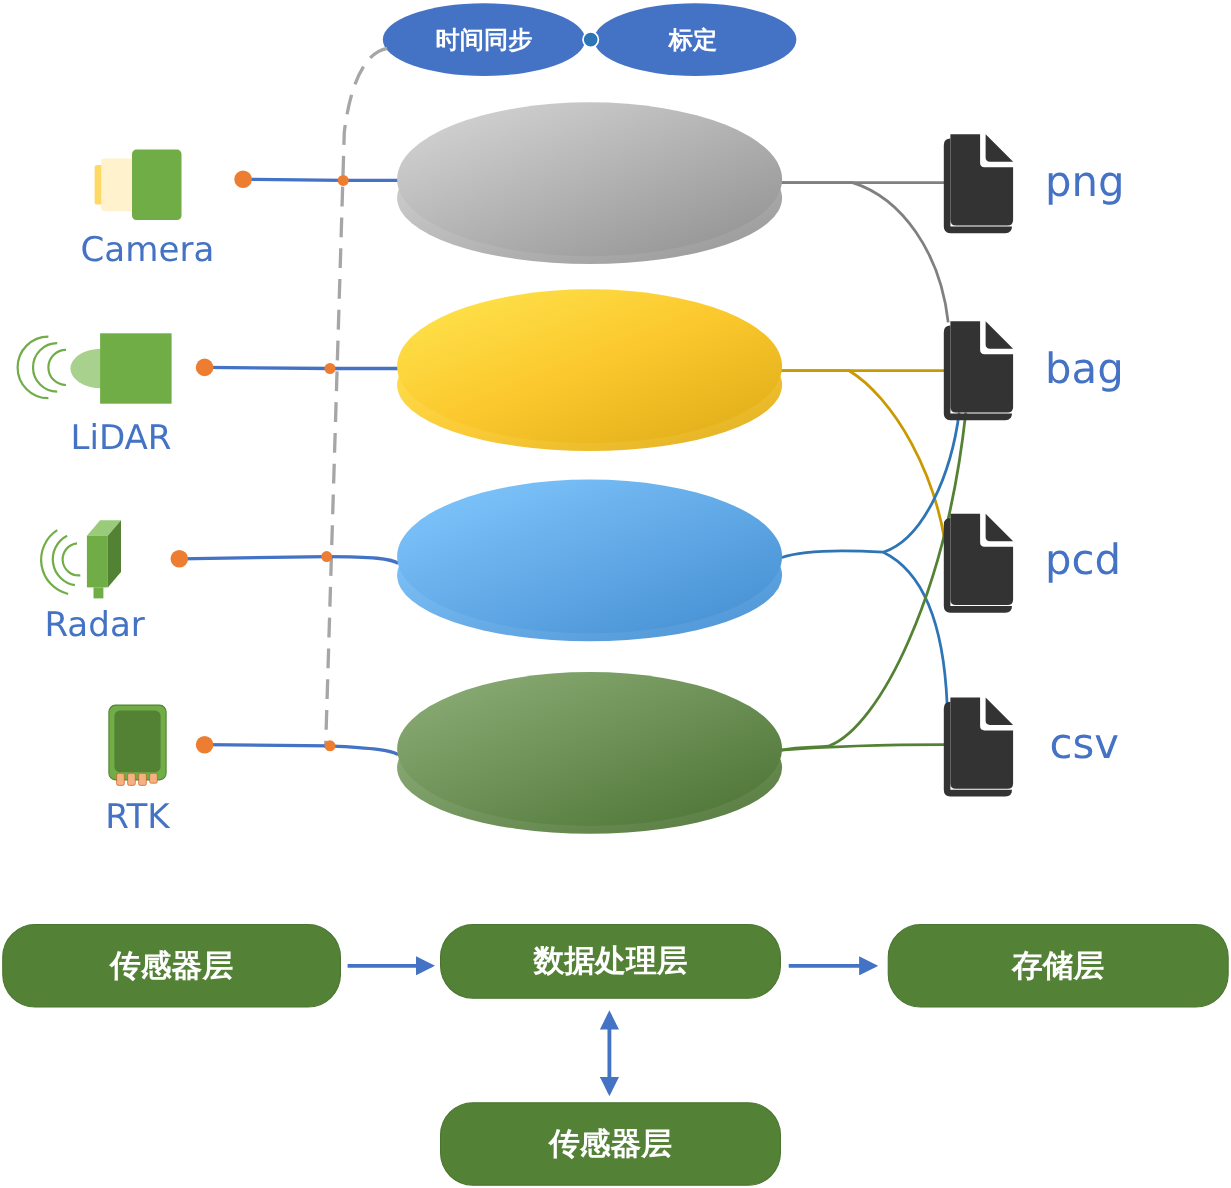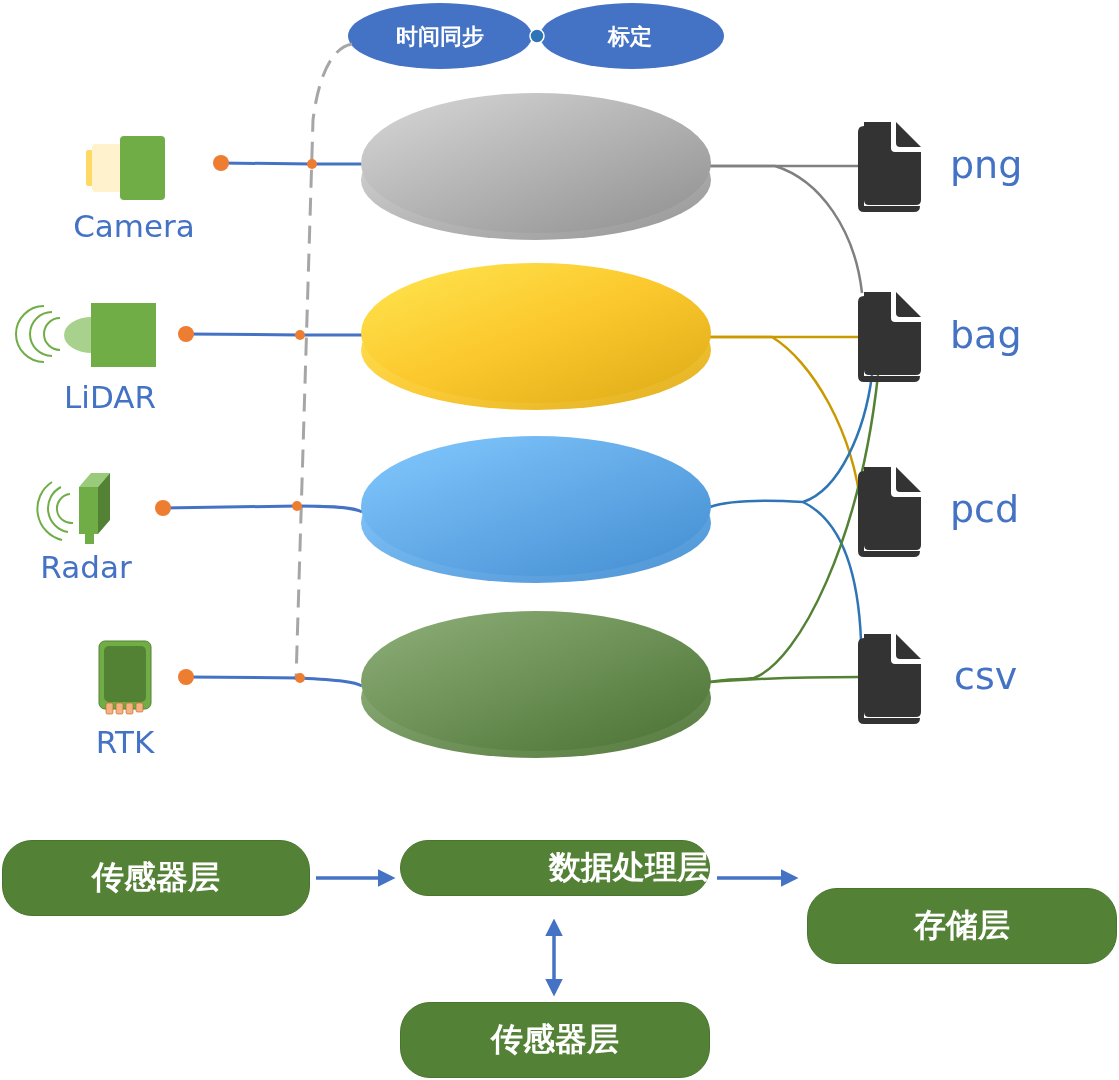--- a/index.html
+++ b/index.html
@@ -4,21 +4,21 @@
 <style>
   html, body { margin: 0; padding: 0; background: #ffffff; }
   body { width: 1119px; height: 1080px; position: relative; overflow: hidden;
          font-family: "DejaVu Sans", "Liberation Sans", sans-serif; }
   #canvas { position: absolute; left: 0; top: 0; width: 1119px; height: 1080px; }
   .sensor-label { font-family: "DejaVu Sans", sans-serif; font-size: 31px; fill: #4472c4; }
   .file-label { font-family: "DejaVu Sans", sans-serif; font-size: 38px; fill: #4472c4; }
   .ell-label { font-family: "DejaVu Sans", sans-serif; font-size: 22px; fill: #ffffff; font-weight: bold; }
   .layer-box { position: absolute; background: #538135; border-radius: 30px; color: #fff;
                display: flex; align-items: center; justify-content: center;
-               font-family: "DejaVu Sans", sans-serif; font-size: 32px; font-weight: bold;
+               font-family: "DejaVu Sans", sans-serif; font-size: 28px; font-weight: bold;
                box-sizing: border-box; border: 1px solid #4a7530; }
 </style>
 </head>
 <body>
 
 <svg id="canvas" viewBox="0 0 1119 1080" xmlns="http://www.w3.org/2000/svg">
   <defs>
     <linearGradient id="g-camera" x1="0" y1="0" x2="1" y2="1">
       <stop offset="0" stop-color="#d8d8d8"></stop>
         <stop offset="1" stop-color="#8f8f8f"></stop>
@@ -164,21 +164,21 @@
   <text class="file-label" x="954" y="689">csv</text>
 
   <line x1="316" y1="878" x2="392" y2="878" stroke="#4472c4" stroke-width="3.5" marker-end="url(#arrowhead)"></line>
   <line x1="717" y1="878" x2="795" y2="878" stroke="#4472c4" stroke-width="3.5" marker-end="url(#arrowhead)"></line>
   <line x1="554" y1="922" x2="554" y2="993" stroke="#4472c4" stroke-width="3.5" marker-start="url(#arrowhead)" marker-end="url(#arrowhead)"></line>
 </svg>
 
 <div class="layer-box" style="left:2px;top:840px;width:308px;height:76px;">
   <span>传感器层</span>
 </div>
-<div class="layer-box" style="left:400px;top:840px;width:310px;height:56px;justify-content:flex-end;">
+<div class="layer-box" style="left:400px;top:840px;width:310px;height:68px;">
   <span>数据处理层</span>
 </div>
-<div class="layer-box" style="left:807px;top:888px;width:310px;height:76px;">
+<div class="layer-box" style="left:807px;top:840px;width:310px;height:76px;">
   <span>存储层</span>
 </div>
 <div class="layer-box" style="left:400px;top:1002px;width:310px;height:76px;">
   <span>传感器层</span>
 </div>
 
 </body></html>

